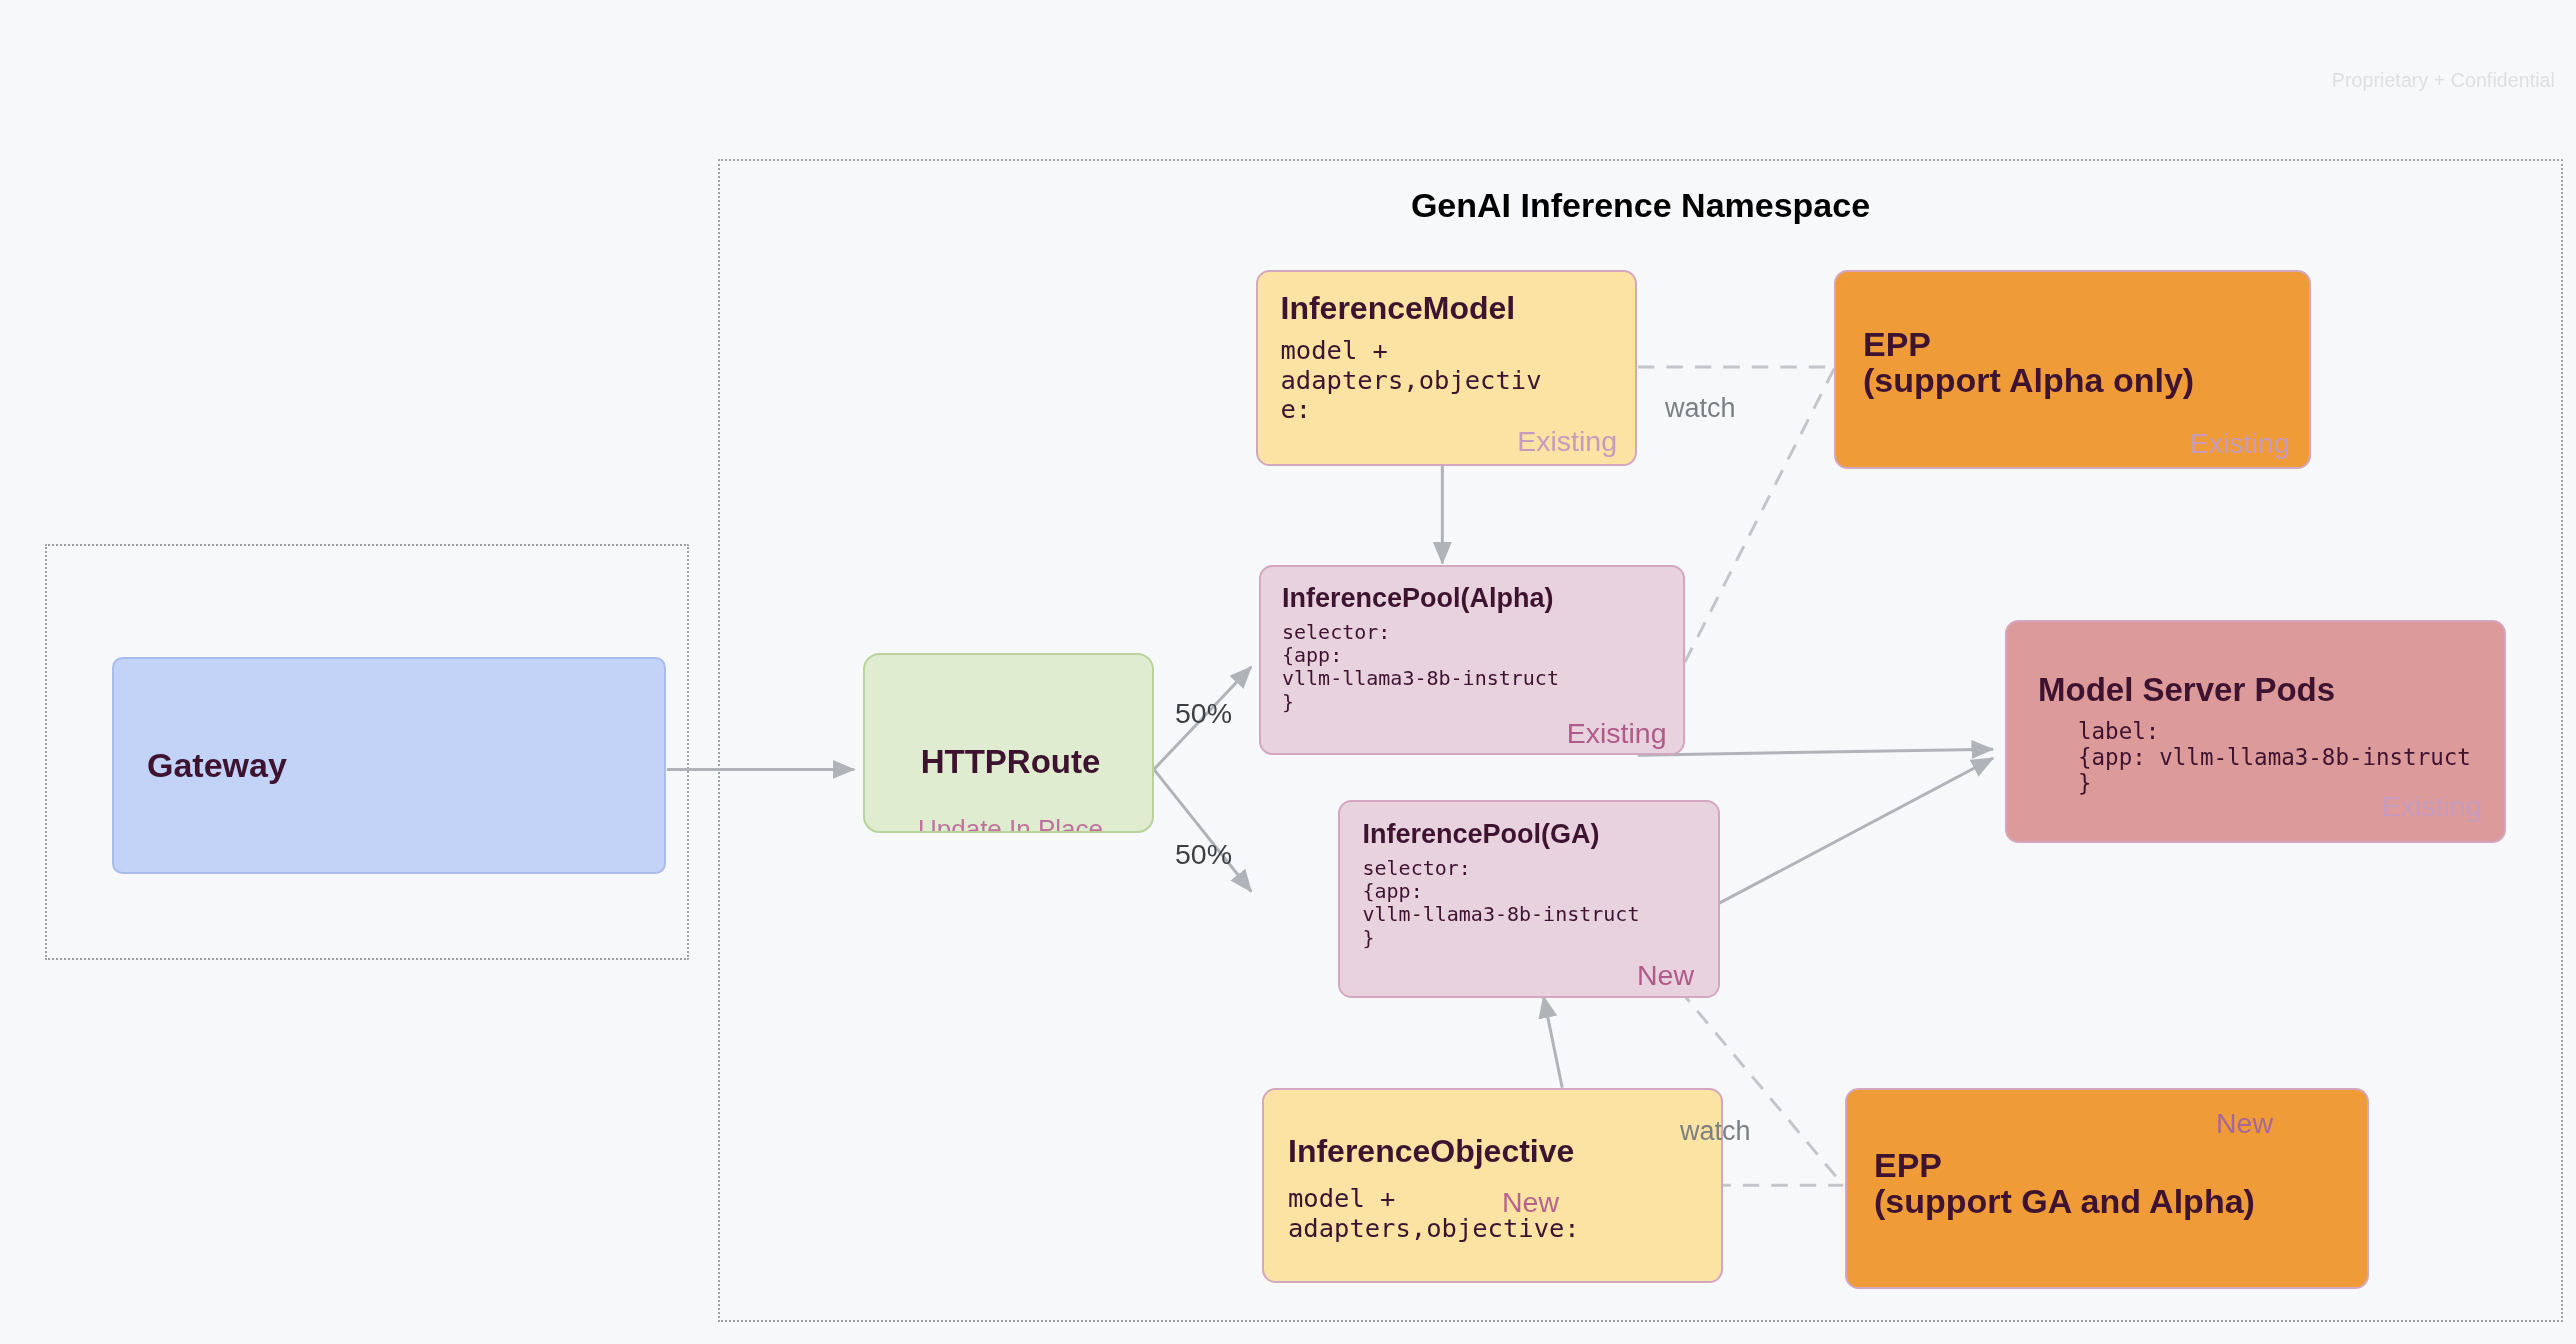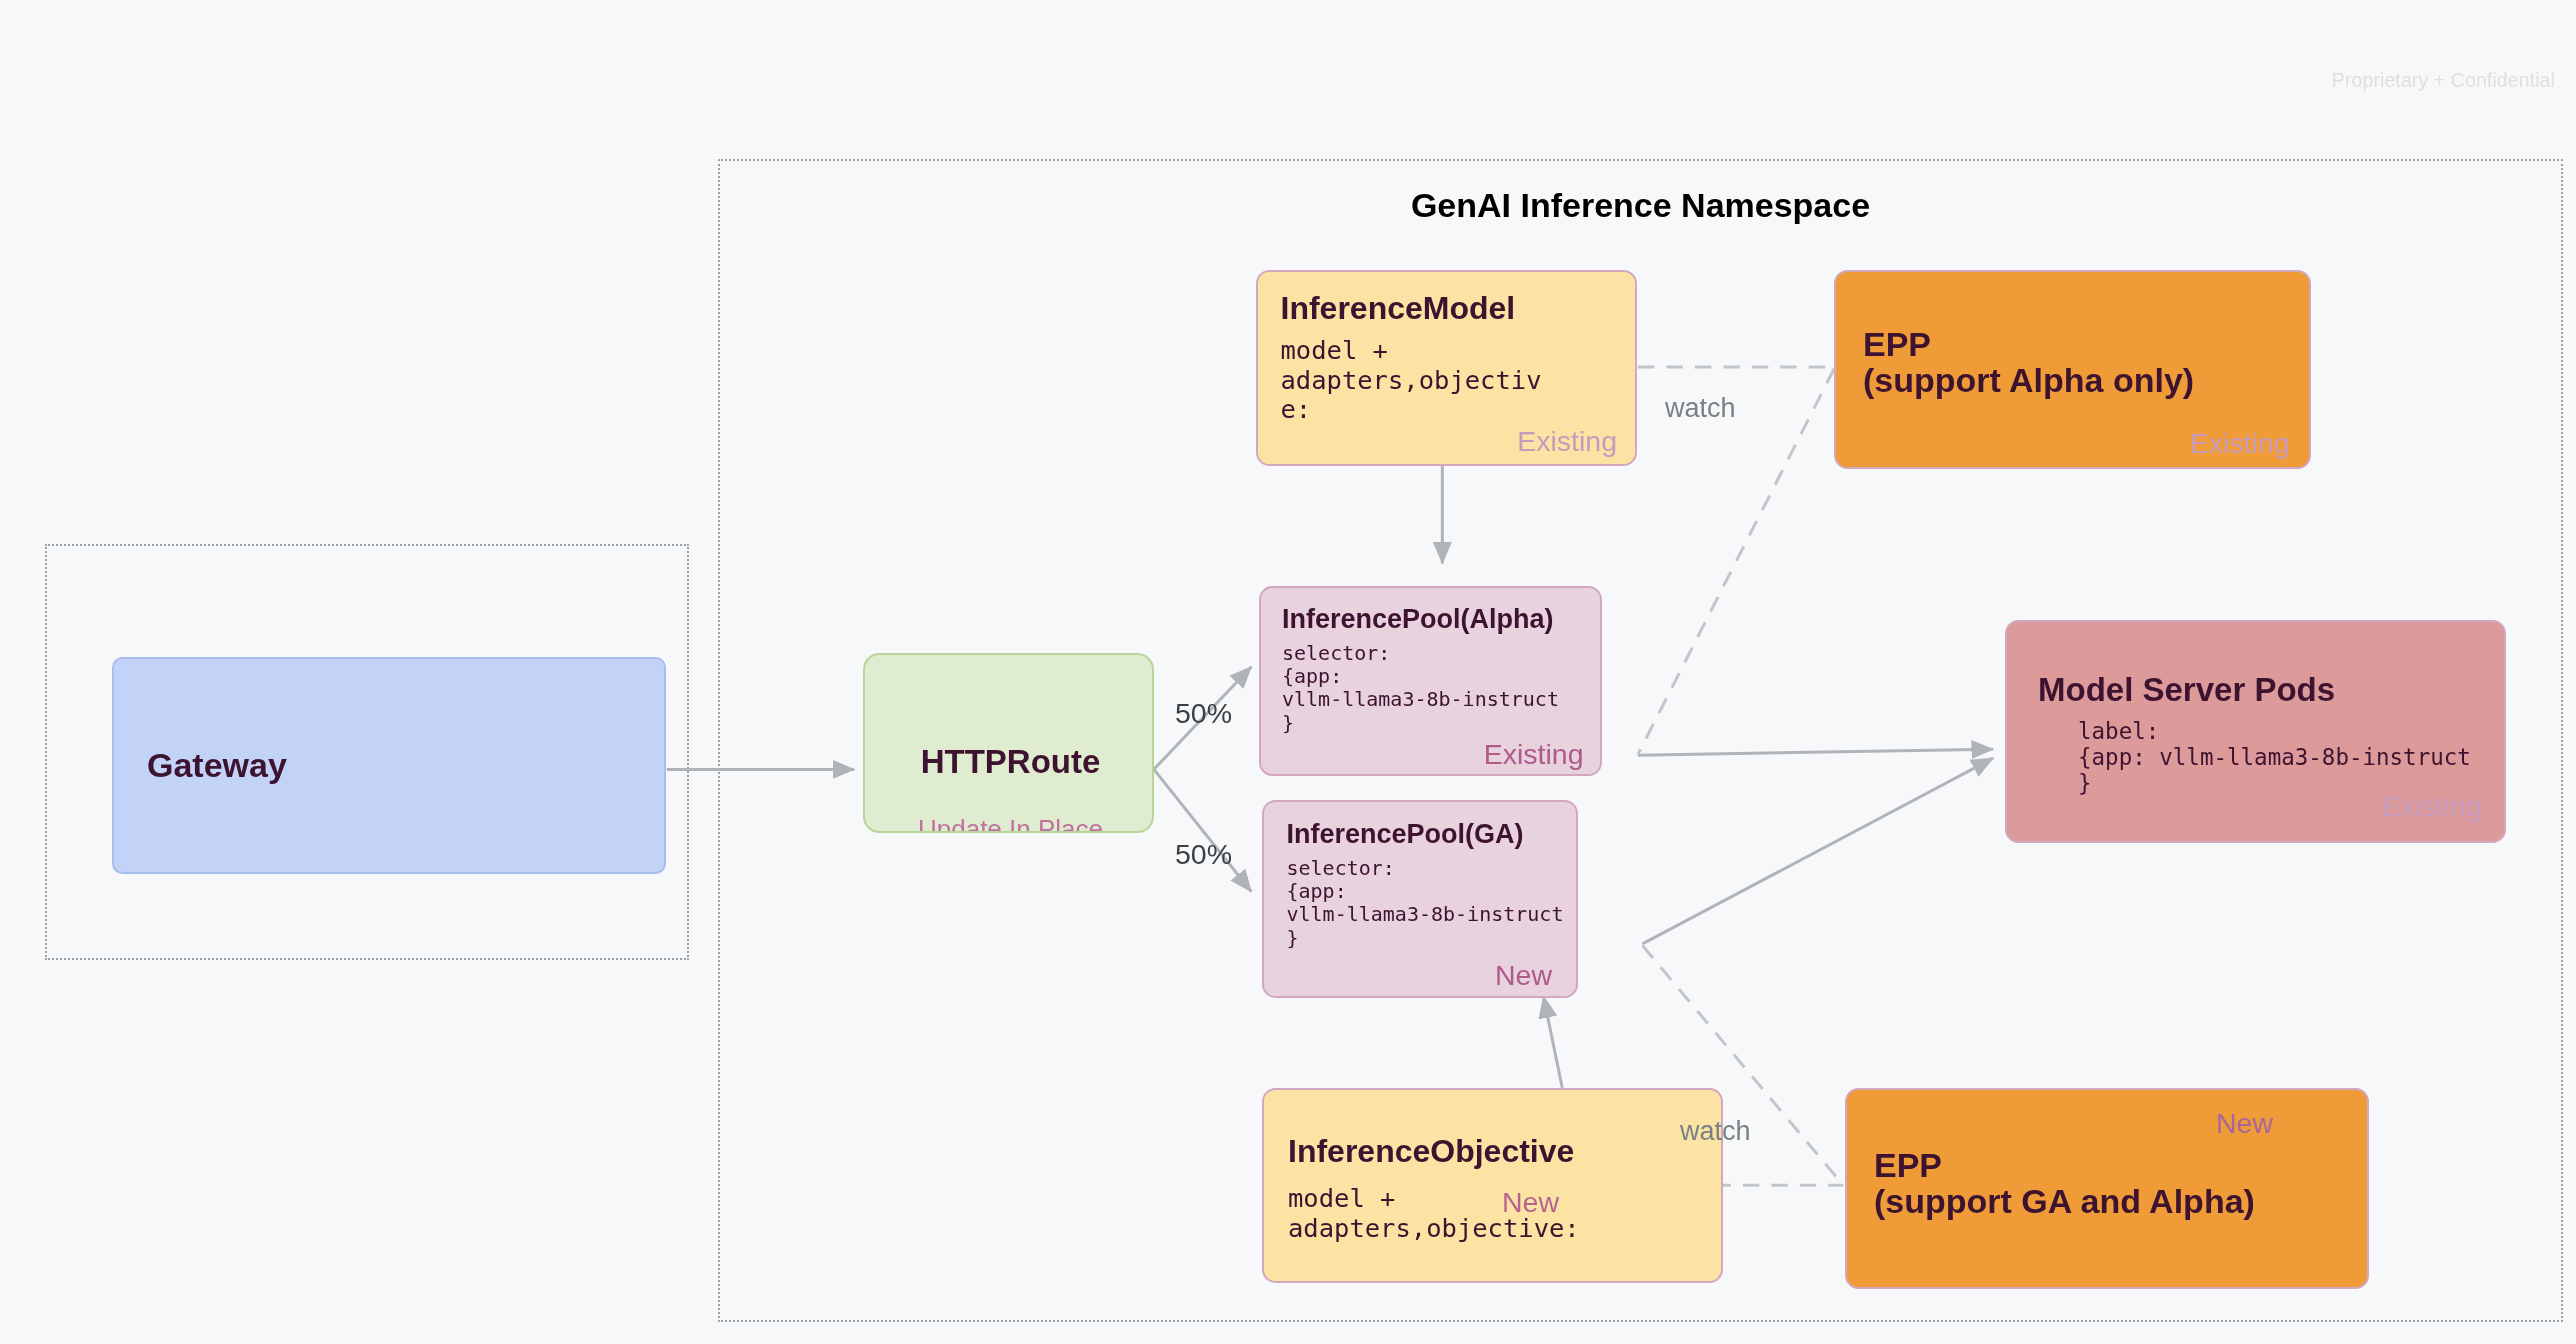--- a/index.html
+++ b/index.html
@@ -190,30 +190,30 @@
   </div>
 
   <div class="node fill-yellow" style="left:1256px; top:270px; width:381px; height:196px;">
     <div class="title" style="position:absolute; left:22.5px; top:19.5px; font-size:32px;">InferenceModel</div>
     <div class="body" style="position:absolute; left:22.5px; top:64px; font-size:25.5px;">model +
 adapters,objectiv
 e:</div>
     <div class="tag tag-mauve" style="right:18px; bottom:6px; font-size:28.5px;">Existing</div>
   </div>
 
-  <div class="node fill-pink" style="left:1259px; top:586px; width:343px; height:190px;">
+  <div class="node fill-pink" style="left:1259px; top:565px; width:426px; height:190px;">
     <div class="title" style="position:absolute; left:21px; top:16.5px; font-size:27px;">InferencePool(Alpha)</div>
     <div class="body" style="position:absolute; left:21px; top:54px; font-size:20px;">selector:
 {app:
 vllm-llama3-8b-instruct
 }</div>
     <div class="tag tag-rose" style="right:16.5px; bottom:3px; font-size:28.5px;">Existing</div>
   </div>
 
-  <div class="node fill-pink" style="left:1262px; top:800px; width:316px; height:198px;">
+  <div class="node fill-pink" style="left:1338px; top:800px; width:382px; height:198px;">
     <div class="title" style="position:absolute; left:22.5px; top:18px; font-size:27px;">InferencePool(GA)</div>
     <div class="body" style="position:absolute; left:22.5px; top:55px; font-size:20px;">selector:
 {app:
 vllm-llama3-8b-instruct
 }</div>
     <div class="tag tag-rose" style="right:24px; bottom:4.5px; font-size:28.5px;">New</div>
   </div>
 
   <div class="node fill-yellow" style="left:1262px; top:1088px; width:461px; height:195px;">
     <div class="title" style="position:absolute; left:24px; top:45px; font-size:32px;">InferenceObjective</div>

